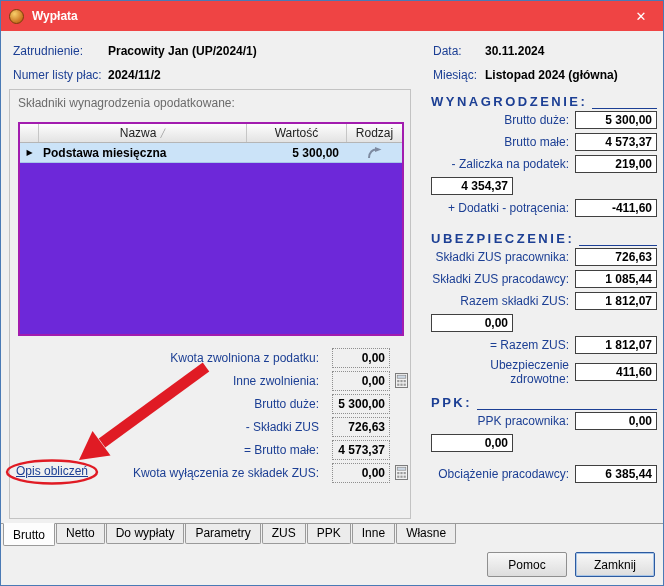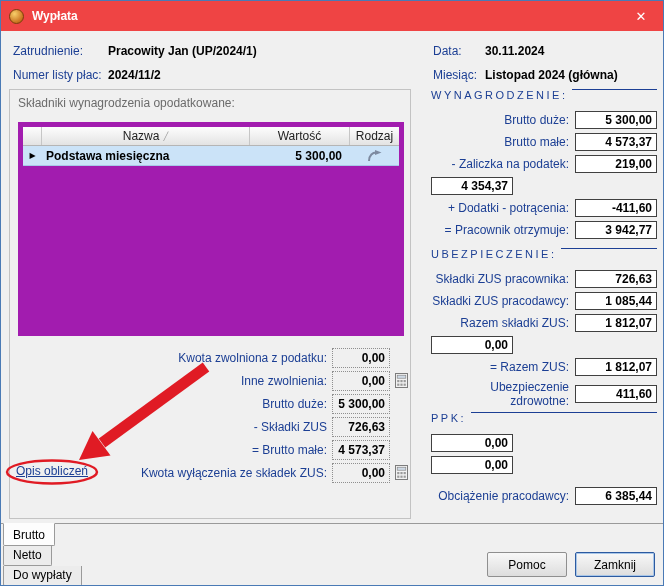--- a/index.html
+++ b/index.html
@@ -43,21 +43,21 @@
   .hlabel2 { width:52px; color:#1c3f94; }
   .hvalue { font-weight:bold; color:#000; }
   
   .groupbox {
     position:absolute; left:8px; top:88px; width:402px; height:430px;
     border:1px solid #c3c3c3;
   }
   .group-caption { position:absolute; left:8px; top:6px; color:#6b6b6b; }
   .grid {
     position:absolute; left:8px; top:32px; width:386px; height:214px;
-    background:#a21caf; border:5px solid #a21caf;
+    background:#6d28d9; border:2px solid #a21caf;
     display:flex; flex-direction:column;
   }
   .grid-header {
     display:flex; height:19px;
     background:linear-gradient(#fdfdfd,#e3e3e3);
     border-bottom:1px solid #b5b5b5;
   }
   .gh-cell {
     display:flex; align-items:center; justify-content:center;
     color:#222; border-right:1px solid #c6c6c6; height:100%;
@@ -73,53 +73,53 @@
     border-bottom:1px solid #a8c8e8;
   }
   .gr-sel { width:19px; text-align:center; font-size:8px; color:#000; }
   .gr-name { width:208px; padding-left:4px; font-weight:600; color:#000;
              overflow:hidden; white-space:nowrap; }
   .gr-val { width:100px; text-align:right; padding-right:8px; font-weight:600; }
   .gr-type { flex:1; display:flex; justify-content:center; }
   
   .fields { position:absolute; left:8px; top:256px; width:390px; }
   .f-row { display:flex; justify-content:flex-end; align-items:center; height:23px; }
-  .f-label { color:#1c3f94; margin-right:5px; }
+  .f-label { color:#1c3f94; margin-right:13px; }
   .f-box {
     width:58px; border:1px dotted #8f8f8f;
     text-align:right; padding:2px 4px; font-weight:bold; color:#000;
   }
   .f-slot { width:18px; height:16px; display:flex; align-items:center; justify-content:flex-end; }
   .opis-link {
     position:absolute; left:6px; top:374px;
     color:#1c3f94; text-decoration:underline; cursor:pointer;
   }
   
   .summary { position:absolute; left:430px; top:88px; width:226px; }
   .sec-title {
-    display:flex; align-items:flex-start;
-    color:#1c3f94; font-weight:normal; font-size:11px; letter-spacing:2.5px;
+    display:flex; align-items:flex-end;
+    color:#1c3f94; font-weight:bold; font-size:13px; letter-spacing:2.5px;
     height:20px;
   }
   .sec-title .rule { flex:1; border-top:1px solid #1c3f94; margin-left:5px; }
   .sec-gap { margin-top:7px; }
   .sum-row { display:flex; align-items:center; height:22px; }
   .sum-label { flex:1; text-align:right; color:#1c3f94; padding-right:6px; }
   .sum-box {
     width:82px; height:18px; line-height:16px;
     border:1px solid #404040; background:#fff;
     font-weight:bold; text-align:right; padding:0 4px; color:#000;
   }
   .gap-top { margin-top:5px; }
   .total-row { margin-top:9px; }
   
   .tabstrip {
     position:absolute; left:0; top:522px; width:100%; height:23px;
     border-top:1px solid #9a9a9a;
-    display:flex; align-items:flex-start; padding-left:2px;flex-direction:column;
+    display:flex; align-items:flex-start; padding-left:2px;
   }
   .tab {
     border:1px solid #9a9a9a; border-top:none;
     background:#ececec;
     padding:2px 9px 3px; margin-top:0; margin-right:1px;
     border-radius:0 0 2px 2px; cursor:pointer; color:#000;
   }
   .tab.active {
     background:#fdfdfd; margin-top:-1px; padding-top:4px;
     border-top:1px solid #fdfdfd; position:relative; z-index:2;
@@ -273,24 +273,20 @@
       <span class="sum-label">- Zaliczka na podatek:</span>
       <span class="sum-box">219,00</span>
     </div>
     <div class="sum-row">
       <span class="sum-box">4 354,37</span>
     </div>
     <div class="sum-row">
       <span class="sum-label">+ Dodatki - potrącenia:</span>
       <span class="sum-box">-411,60</span>
     </div>
-    <div class="sum-row">
-      <span class="sum-label">= Pracownik otrzymuje:</span>
-      <span class="sum-box">3 942,77</span>
-    </div>
 
     <div class="sec-title sec-gap">
       <span>UBEZPIECZENIE:</span>
         <span class="rule"></span>
     </div>
     <div class="sum-row">
       <span class="sum-label">Składki ZUS pracownika:</span>
       <span class="sum-box">726,63</span>
     </div>
     <div class="sum-row">
@@ -311,20 +307,21 @@
     <div class="sum-row gap-top">
       <span class="sum-label">Ubezpieczenie zdrowotne:</span>
       <span class="sum-box">411,60</span>
     </div>
 
     <div class="sec-title sec-gap">
       <span>PPK:</span>
         <span class="rule"></span>
     </div>
     <div class="sum-row">
+      <span class="sum-label">PPK pracownika:</span>
       <span class="sum-box">0,00</span>
     </div>
     <div class="sum-row">
       <span class="sum-box">0,00</span>
     </div>
 
     <div class="sum-row total-row">
       <span class="sum-label">Obciążenie pracodawcy:</span>
       <span class="sum-box">6 385,44</span>
     </div>

